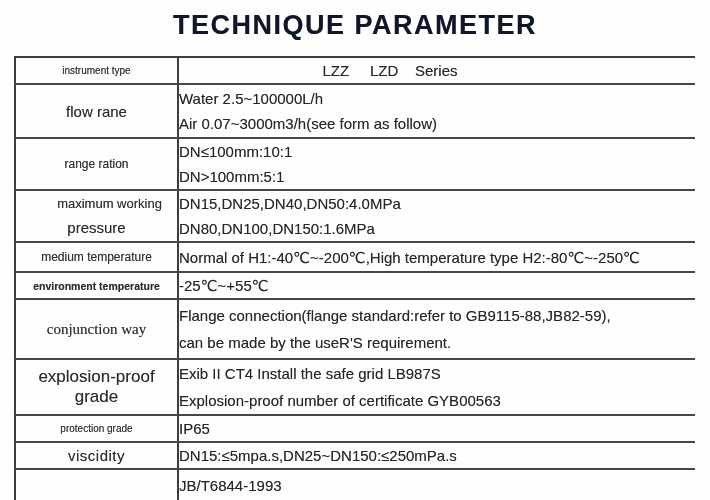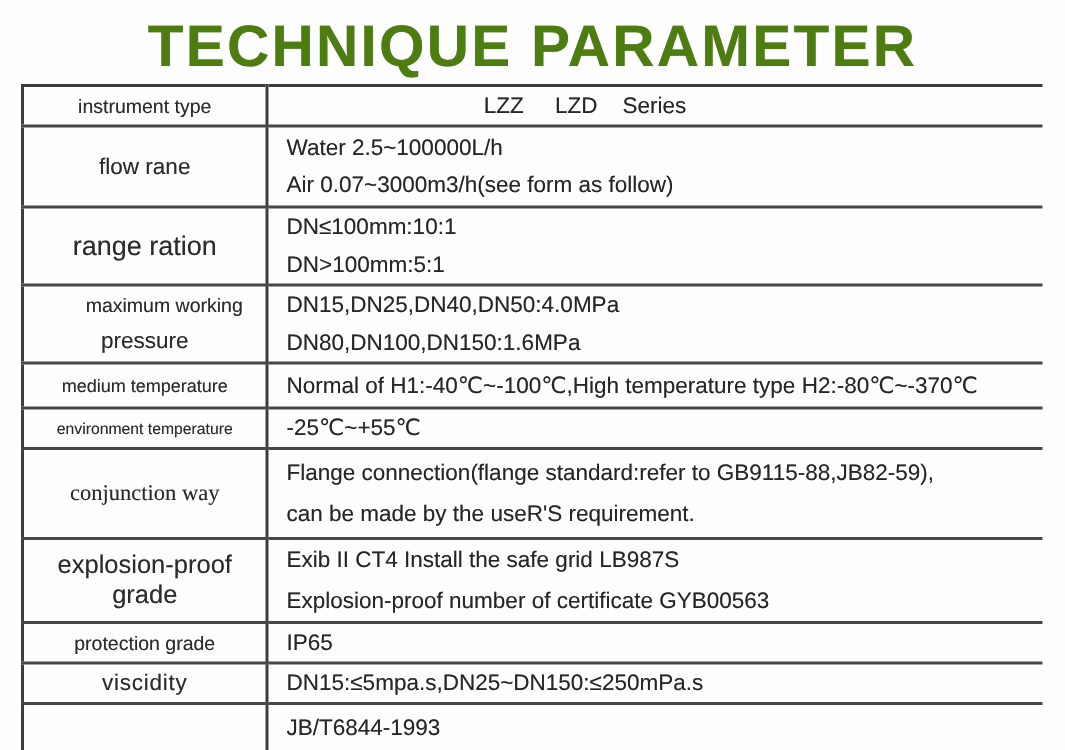--- a/index.html
+++ b/index.html
@@ -17,24 +17,24 @@
     width: 710px;
     height: 500px;
     background: #fefefe;
   }
   .title {
     position: absolute;
     top: 10px;
     left: 0;
     width: 710px;
     text-align: center;
-    font-size: 39px;
+    font-size: 27px;
     font-weight: 700;
     letter-spacing: 1.5px;
-    color: #4d7c0f;
+    color: #0f172a;
     text-shadow: 0 0 0.5px rgba(0,0,0,0.45);
   }
   table.spec {
     position: absolute;
     left: 14px;
     top: 56px;
     width: 681px;
     border-collapse: collapse;
     table-layout: fixed;
     border-top: 2px solid #3d3d3d;
@@ -48,51 +48,50 @@
     vertical-align: middle;
     overflow: hidden;
   }
   td.label-cell {
     border-right: 2px solid #3d3d3d;
     text-align: center;
     color: #2b2b2b;
     text-shadow: 0 0 0.4px rgba(0,0,0,0.4);
   }
   td.value-cell {
-    padding-left: 12px;
     font-size: 15px;
     color: #262626;
     text-shadow: 0 0 0.4px rgba(0,0,0,0.4);
   }
   .vline { white-space: pre-wrap; line-height: 25px; }
   tr.r1 td { height: 25px; }
   tr.r2 td { height: 52px; }
   tr.r3 td { height: 50px; }
   tr.r4 td { height: 25px; }
   tr.r5 td { height: 50px; }
   tr.r6 td { height: 28px; }
   tr.r7 td { height: 22px; }
   tr.r8 td { height: 58px; }
   tr.r9 td { height: 46px; }
   tr.r10 td { height: 25px; }
   tr.r11 td { height: 24px; }
   tr.r12 td { height: 30px; }
   tr.r8 .vline, tr.r9 .vline { line-height: 27px; }
   
-  tr.r1 .label-cell { font-size: 13px; }
+  tr.r1 .label-cell { font-size: 10px; }
   tr.r2 .label-cell { font-size: 15px; }
-  tr.r3 .label-cell { font-size: 18px; }
+  tr.r3 .label-cell { font-size: 12px; }
   tr.r4 .label-cell { font-size: 15px; letter-spacing: 0.8px; }
   tr.r5 .label-cell .l1 { font-size: 13px; line-height: 24px; padding-left: 26px; }
   tr.r5 .label-cell .l2 { font-size: 15px; line-height: 24px; }
   tr.r6 .label-cell { font-size: 12px; }
-  tr.r7 .label-cell { font-size: 10.5px; }
+  tr.r7 .label-cell { font-size: 10.5px; font-weight: bold; }
   tr.r8 .label-cell { font-size: 15px; font-family: Liberation Serif, serif; }
   tr.r9 .label-cell { font-size: 17px; }
-  tr.r10 .label-cell { font-size: 13px; }
+  tr.r10 .label-cell { font-size: 10px; }
   tr.r11 .label-cell { font-size: 15px; letter-spacing: 0.5px; margin-top: 20px; }
   tr.r12 .label-cell { font-size: 11.5px; }
   
   tr.r1 .value-cell { text-align: center; padding-left: 16px; padding-right: 110px; }
 </style>
 </head>
 <body>
 
 <div class="page">
 
@@ -136,21 +135,21 @@
         </td>
         <td class="value-cell">
           <div class="vline">DN15,DN25,DN40,DN50:4.0MPa</div>
           <div class="vline">DN80,DN100,DN150:1.6MPa</div>
         </td>
       </tr>
 
       <tr class="r6">
         <td class="label-cell"><span>medium temperature</span></td>
         <td class="value-cell">
-          <div class="vline">Normal of H1:-40℃~-100℃,High temperature type H2:-80℃~-370℃</div>
+          <div class="vline">Normal of H1:-40℃~-200℃,High temperature type H2:-80℃~-250℃</div>
         </td>
       </tr>
 
       <tr class="r7">
         <td class="label-cell"><span>environment temperature</span></td>
         <td class="value-cell">
           <div class="vline">-25℃~+55℃</div>
         </td>
       </tr>
 

